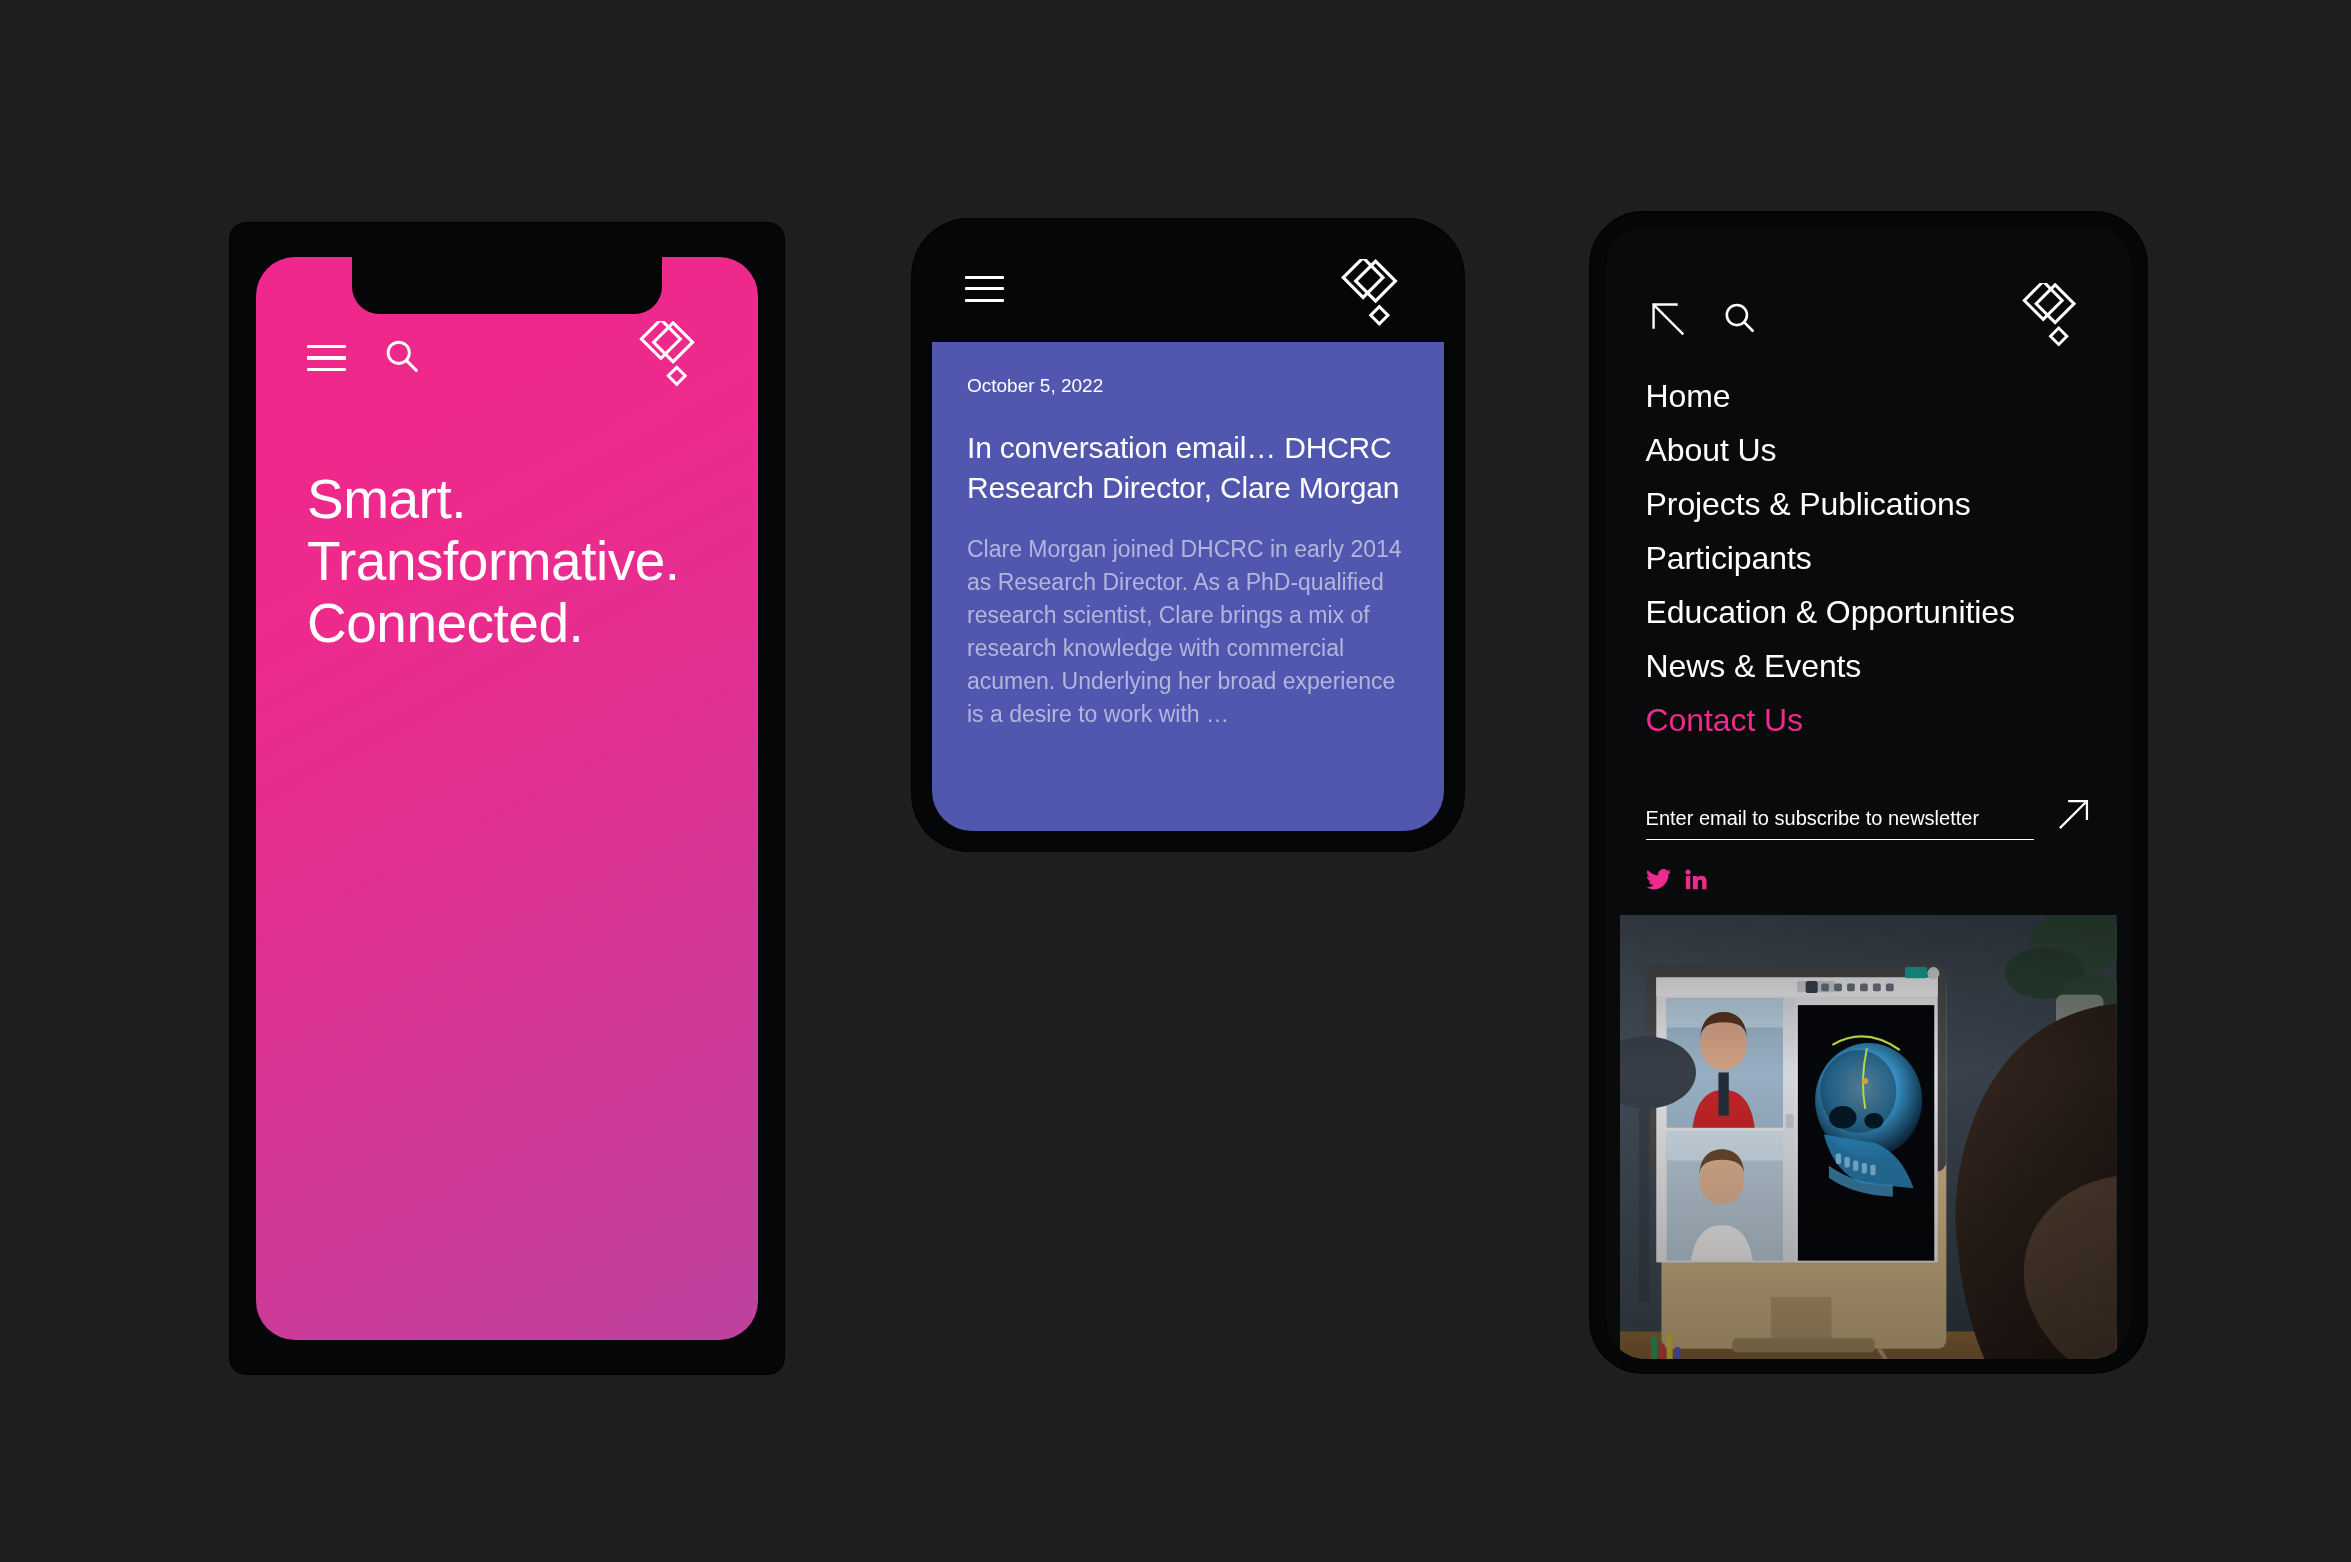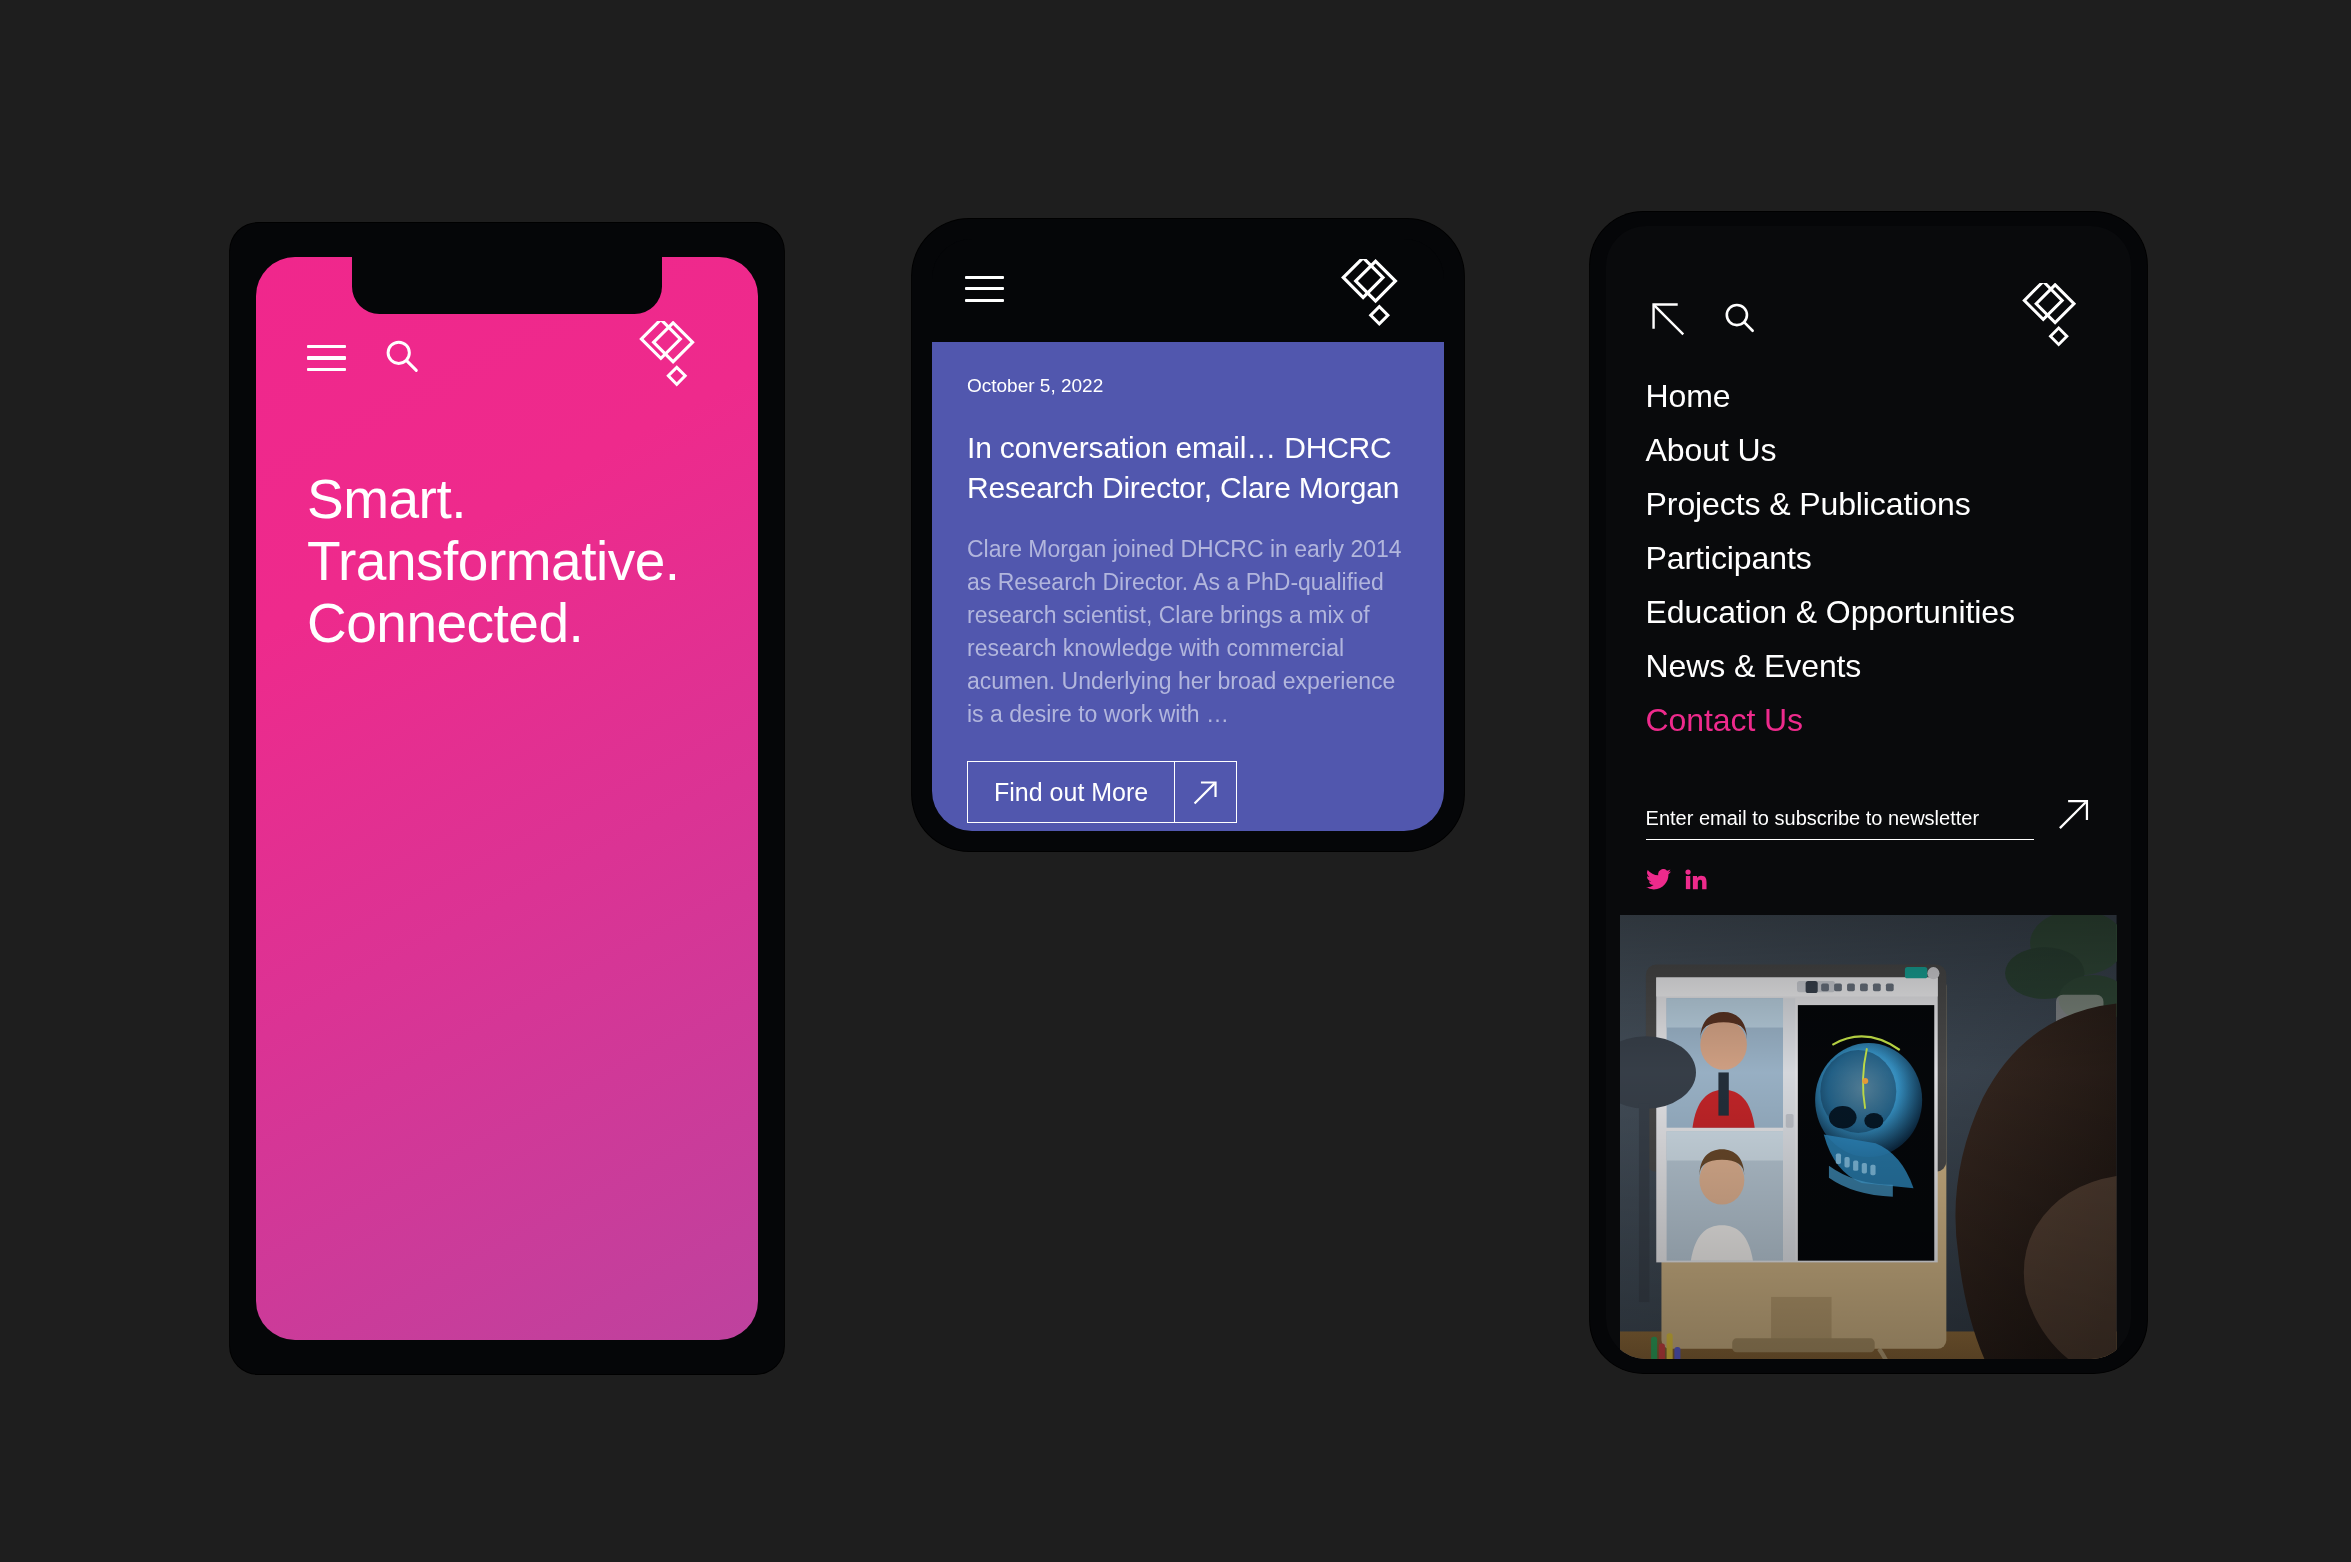--- a/index.html
+++ b/index.html
@@ -24,21 +24,21 @@
     border-radius: 57px;
     box-shadow: 0 0 0 0.9px #000;
     overflow: hidden;
   }
   .phone .screen {
     position: absolute;
     overflow: hidden;
   }
 
   
-  #phone1 { left: 230px; top: 223px; width: 554px; height: 1151px; border-radius: 28px; }
+  #phone1 { left: 230px; top: 223px; width: 554px; height: 1151px; border-radius: 16px; }
   #phone1 .screen {
     left: 26px; top: 34px; right: 26px; bottom: 34px;
     border-radius: 39px;
     background: linear-gradient(152deg, #F0278C 0%, #EE2A8C 28%, #DB3394 58%, #BE429E 100%);
   }
   .notch {
     position: absolute;
     top: 0; left: 50%;
     transform: translateX(-50%);
     width: 310px; height: 57px;
@@ -248,29 +248,20 @@
             <rect x="38" y="2" width="30" height="30" transform="rotate(45 38 2)" stroke="#fff" stroke-width="3.4"></rect>
             <rect x="42" y="50.5" width="13" height="13" transform="rotate(45 42 50.5)" stroke="#fff" stroke-width="3.2"></rect>
           </svg>
         </span>
       </div>
 
       <div class="card card-purple" style="top:103px; height:555px;">
         <div class="card-date">October 5, 2022</div>
         <div class="card-title">In conversation email… DHCRC Research Director, Clare Morgan</div>
         <div class="card-desc">Clare Morgan joined DHCRC in early 2014 as Research Director. As a PhD-qualified research scientist, Clare brings a mix of research knowledge with commercial acumen. Underlying her broad experience is a desire to work with …</div>
-        <div class="cta">
-          <span class="cta-label">Find out More</span>
-          <span class="cta-arrow">
-            <svg width="31" height="31" viewBox="0 0 34 34" fill="none">
-              <line x1="5" y1="29" x2="27" y2="7" stroke="#fff" stroke-width="2.4"></line>
-              <polyline points="12,6 28,6 28,22" stroke="#fff" stroke-width="2.4" fill="none"></polyline>
-            </svg>
-          </span>
-        </div>
       </div>
 
     </div>
   </div>
 
   <div class="phone" id="phone3">
     <div class="screen">
 
       <div class="p3-header">
         <span>

